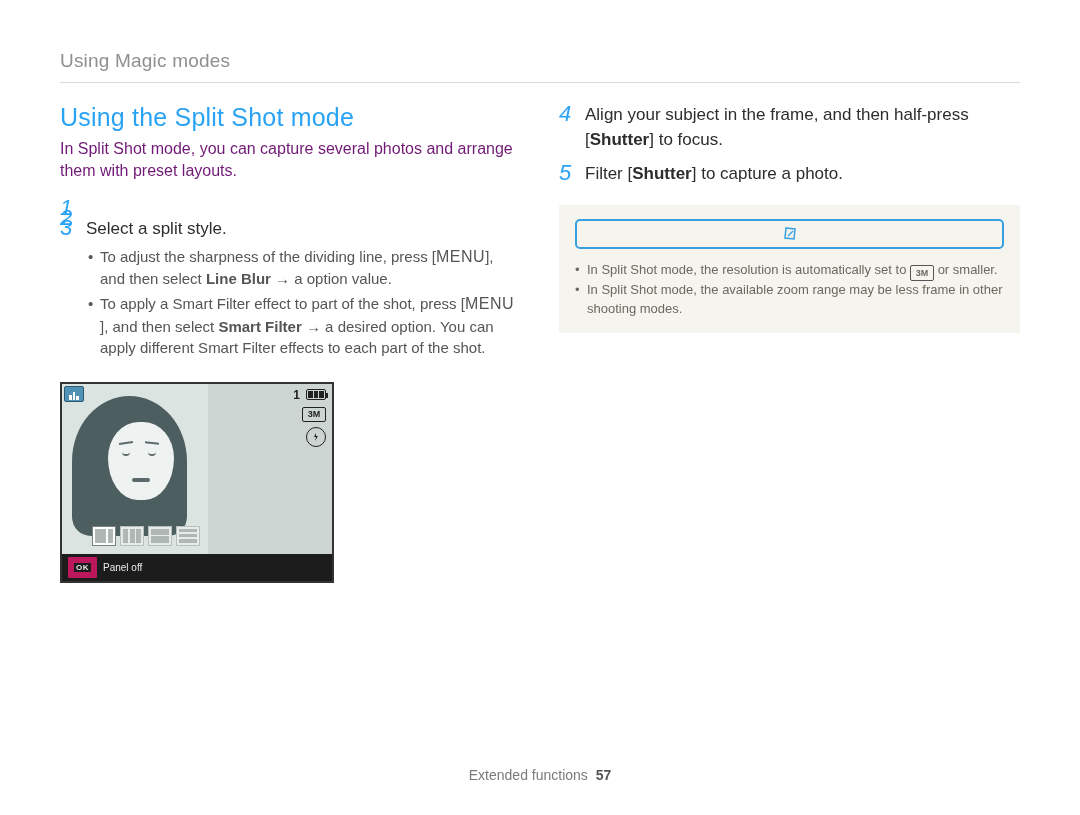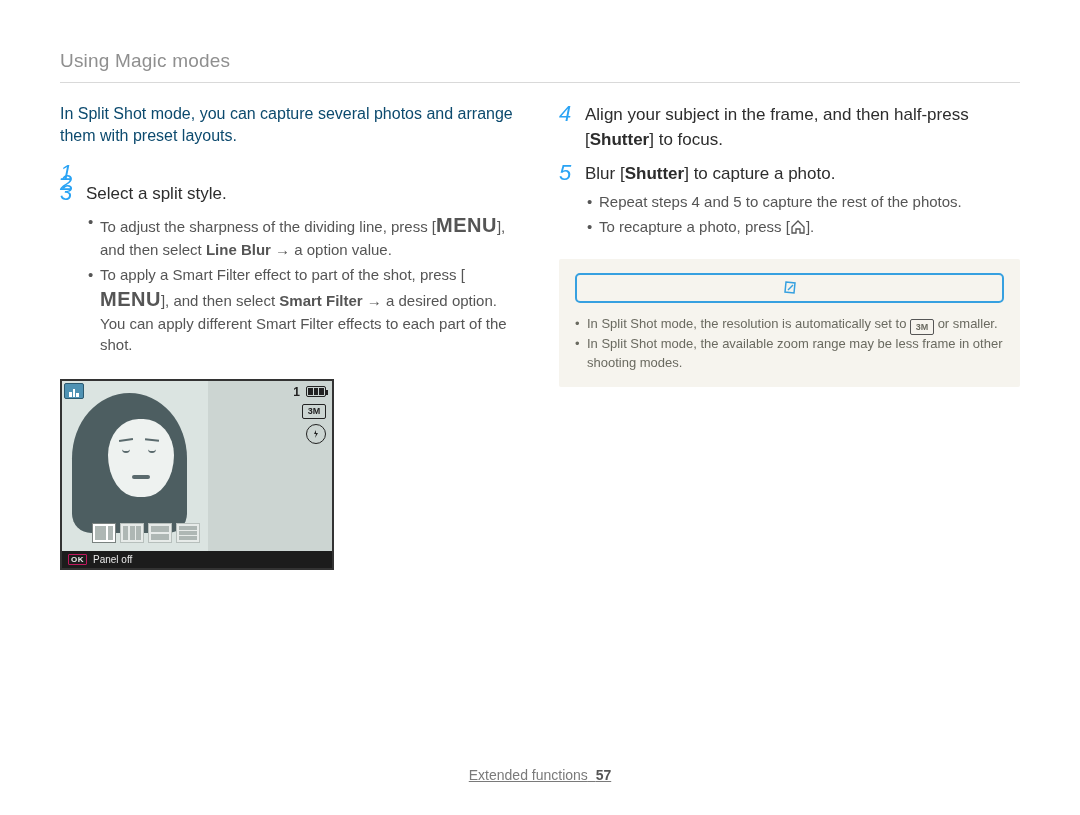--- a/index.html
+++ b/index.html
@@ -38,21 +38,21 @@
   .section-title {
     color: #2aa3f4;
     font-size: 25px;
     font-weight: 400;
     margin: 0 0 6px 0;
     letter-spacing: 0.2px;
   }
   .intro {
     font-size: 16px;
     line-height: 1.35;
-    color: #0c4a6e;
+    color: #701a75;
     margin: 0 0 16px 0;
   }
   .steps {
     margin: 0;
     padding: 0;
     list-style: none;
   }
   .step {
     position: relative;
     padding: 0 0 6px 26px;
@@ -88,22 +88,22 @@
     padding: 0 2px;
     box-sizing: border-box;
   }
   .icon-inline .bar { width: 3px; background: #fff; }
   .icon-inline .b1 { height: 6px; }
   .icon-inline .b2 { height: 10px; }
   .icon-inline .b3 { height: 4px; }
   .icon-menu {
     display: inline-block;
     font-family: Arial, sans-serif;
-    font-weight: 700;
-    font-size: 20px;
+    font-weight: 400;
+    font-size: 16px;
     letter-spacing: 0.5px;
     vertical-align: 0;
   }
   .sub-bullets {
     list-style: none;
     padding: 4px 0 0 0;
     margin: 0;
   }
   .sub-bullets li {
     position: relative;
@@ -295,21 +295,21 @@
     background: #1c1c1c;
     color: #e9e9e9;
     font-size: 10px;
     padding: 3px 6px;
     display: flex;
     align-items: center;
     gap: 6px;
   }
   .ok-box {
     display:inline-flex;align-items:center;justify-content:center;
-    border:1px solid #be185d; padding:0 2px; font-size:8px; font-weight:700;
+    border:6px solid #be185d; padding:0 2px; font-size:8px; font-weight:700;
     letter-spacing:0.5px; border-radius:1px;
   }
   .note-box {
     display: flex;
     gap: 12px;
     background: #f6f4ee;
     padding: 14px 16px;
     margin-top: 12px;
     border-radius: 2px;
     flex-direction: column;
@@ -344,34 +344,34 @@
     top: 0;
   }
   .footer {
     position: absolute;
     bottom: 32px;
     left: 0;
     width: 100%;
     text-align: center;
     font-size: 14px;
     color: #7a7a7a;
-    text-decoration: underline;
   }
   .footer .pnum { font-weight: 600; color: #555; }
 </style>
 </head>
 <body>
 
 <div class="page">
 
   <div class="running-head">Using Magic modes</div>
 
   <div class="columns">
 
     <div class="col">
+      <h2 class="section-title">Using the Split Shot mode</h2>
       <p class="intro">In Split Shot mode, you can capture several photos and arrange them with preset layouts.</p>
 
       <ol class="steps">
         <li class="step">
           <span class="step-num">1</span>
         </li>
         <li class="step">
           <span class="step-num">2</span>
         </li>
         <li class="step">
@@ -457,31 +457,21 @@
       <ol class="steps">
         <li class="step">
           <span class="step-num">4</span>
           <div class="step-body">
             <span>Align your subject in the frame, and then half-press [</span><span class="b">Shutter</span><span>] to focus.</span>
           </div>
         </li>
         <li class="step">
           <span class="step-num">5</span>
           <div class="step-body">
-            <span>Blur [</span><span class="b">Shutter</span><span>] to capture a photo.</span>
-            <ul class="sub-bullets">
-              <li>Repeat steps 4 and 5 to capture the rest of the photos.</li>
-              <li>
-                <span>To recapture a photo, press [</span><span class="icon-home">
-                  <svg width="16" height="14" viewBox="0 0 16 14">
-                      <path d="M2 7 L8 1 L14 7 L14 13 L10 13 L10 9 L6 9 L6 13 L2 13 Z" fill="none" stroke="#555" stroke-width="1.3"></path>
-                    </svg>
-                </span><span>].</span>
-              </li>
-            </ul>
+            <span>Filter [</span><span class="b">Shutter</span><span>] to capture a photo.</span>
           </div>
         </li>
       </ol>
 
       <div class="note-box">
         <div class="note-icon">
           <svg width="14" height="14" viewBox="0 0 14 14">
               <path d="M3 1 L12 2 L11 12 L2 11 Z" fill="none" stroke="#36a0e0" stroke-width="1.5"></path>
               <path d="M5 9 L10 4" stroke="#36a0e0" stroke-width="1.5"></path>
             </svg>

